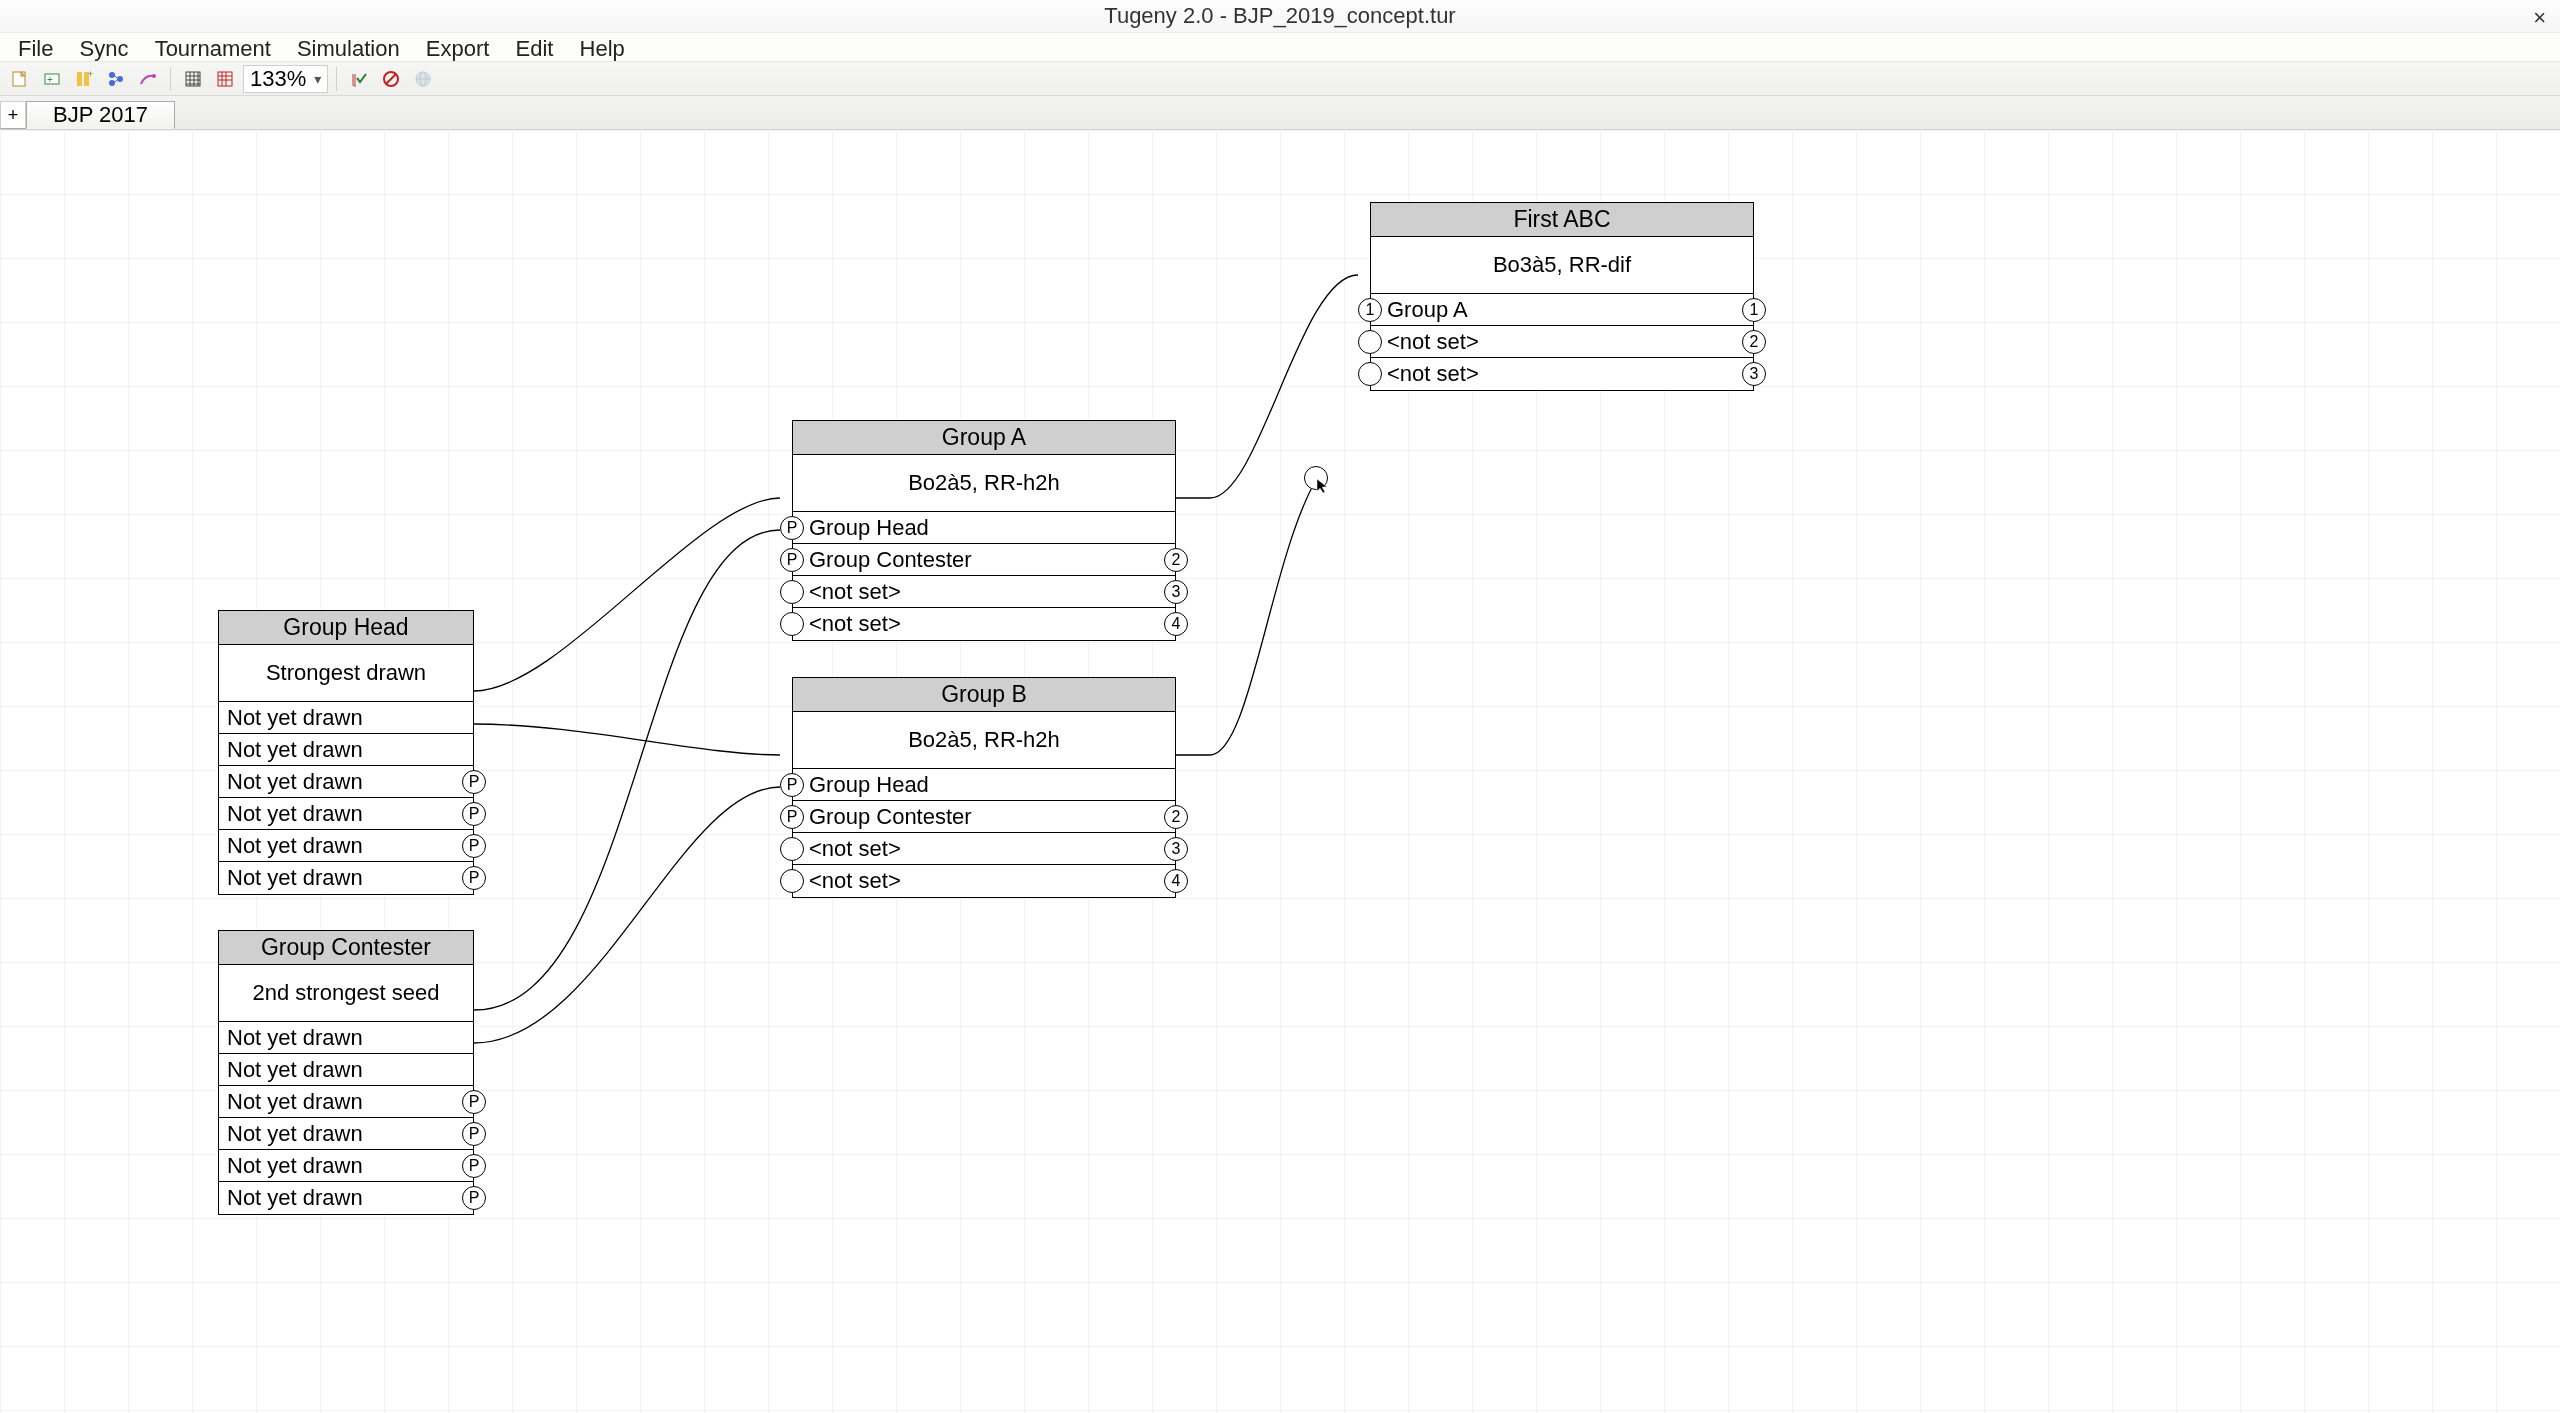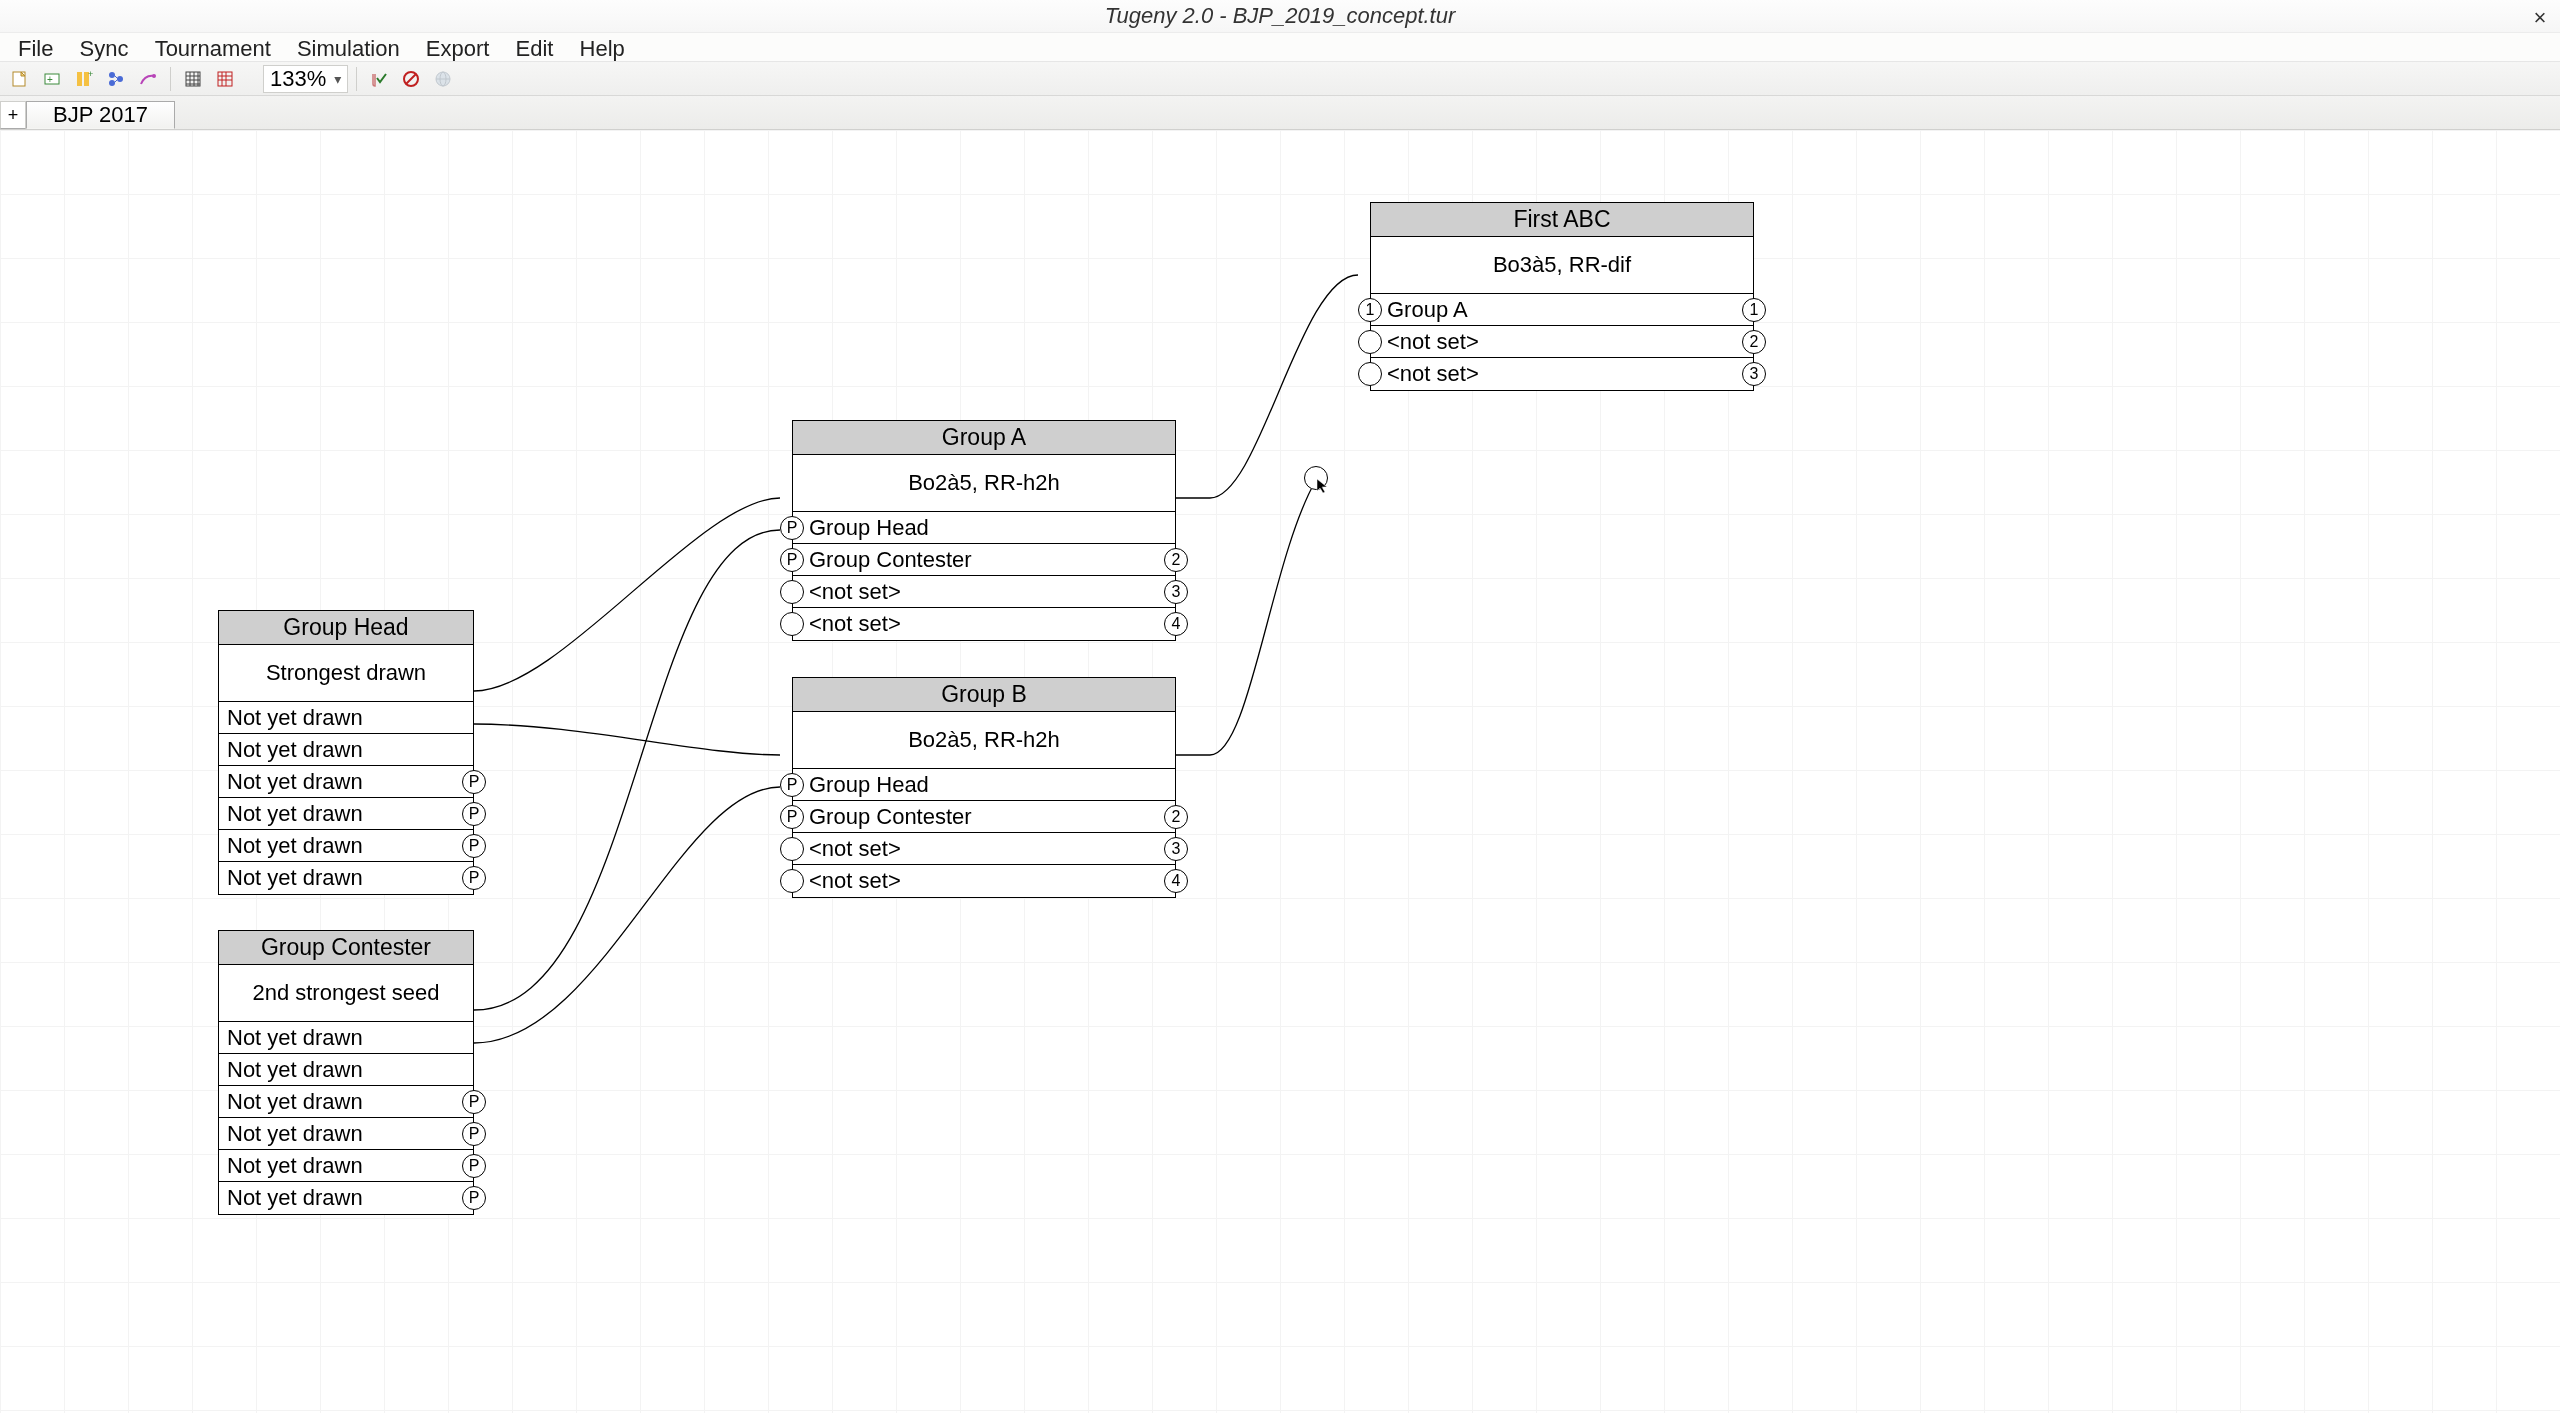--- a/index.html
+++ b/index.html
@@ -1,31 +1,31 @@
 <!DOCTYPE html>
 <html><head>
 <meta charset="utf-8">
 <style>
   * { box-sizing: border-box; }
   html, body { margin:0; padding:0; width:2560px; height:1413px; font-family: Arial, sans-serif; font-size:22px; background:#fff; }
   
   
-  .titlebar { position:relative; height:32px; background:linear-gradient(#fdfdfd,#f6f6f6); text-align:center; line-height:32px; font-size:22px; color:#333;font-style:italic; }
+  .titlebar { position:relative; height:32px; background:linear-gradient(#fdfdfd,#f6f6f6); text-align:center; line-height:32px; font-size:22px; color:#333; }
   .titlebar .close { position:absolute; right:14px; top:2px; font-size:22px; color:#333; cursor:pointer; }
   
   
   .menubar { height:30px; background:#fcfcfb; border-top:1px solid #ececec; border-bottom:1px solid #e6e6e6; padding:0 8px; }
   .menubar span { display:inline-block; padding:3px 10px 12px 10px; font-size:22px; color:#222; cursor:pointer; }
   
   
   .toolbar { height:34px; background:linear-gradient(#f6f6f5,#efefee); border-bottom:1px solid #d8d8d7; display:flex; align-items:center; padding:0 6px; gap:4px; }
   .tbtn { width:28px; height:28px; border:1px solid transparent; border-radius:2px; display:flex; align-items:center; justify-content:center; cursor:pointer; }
   .tbtn svg { display:block; }
   .sep { width:1px; height:24px; background:#cfcfcc; margin:0 4px; }
-  .zoom { display:flex; align-items:center; font-size:22px; height:28px; padding:0 6px; border:1px solid #cfcfcc; background:#fff; gap:8px; cursor:pointer;margin-left:20px; }
+  .zoom { display:flex; align-items:center; font-size:22px; height:28px; padding:0 6px; border:1px solid #cfcfcc; background:#fff; gap:8px; cursor:pointer; }
   .zoom .arr { font-size:14px; color:#555; }
   
   
   .tabbar { height:34px; background:linear-gradient(#f3f3f2,#ececea); border-bottom:1px solid #d0d0ce; display:flex; align-items:flex-end; }
   .addtab { width:26px; height:28px; border:1px solid #cfcfcc; background:#fff; display:flex; align-items:center; justify-content:center; font-size:18px; margin-left:0; margin-bottom:0; cursor:pointer; border-bottom:1px solid #aaa; }
   .tab { height:28px; border:1px solid #aaa; background:linear-gradient(#fff,#f2f2f0); padding:0 26px; font-size:22px; display:flex; align-items:center; border-bottom:1px solid #f5f5f3; margin-bottom:0; cursor:pointer; }
   
   
   .canvas-wrap { position:relative; height:calc(1413px - 32px - 30px - 34px - 34px); overflow:hidden; }
   .grid-bg {

